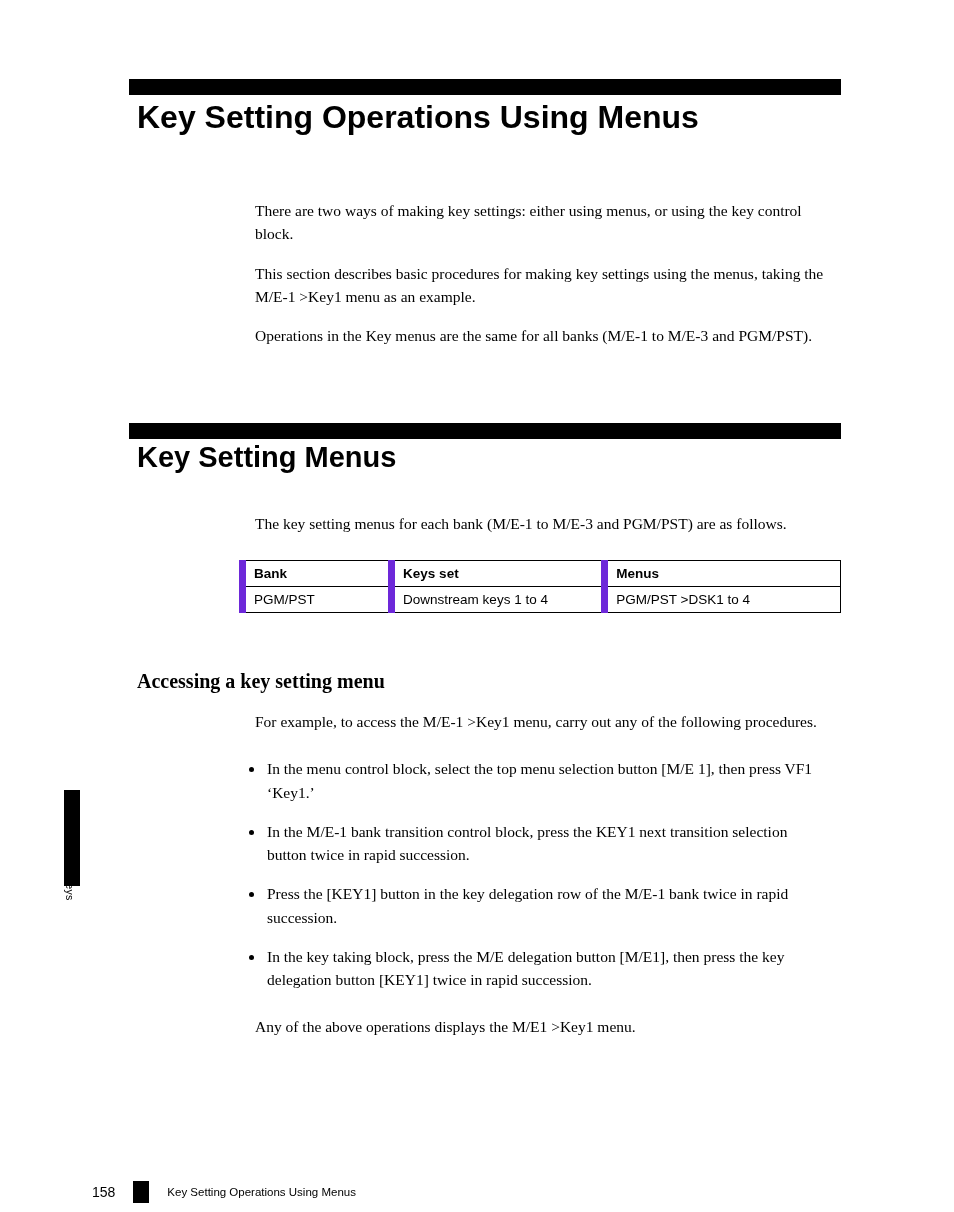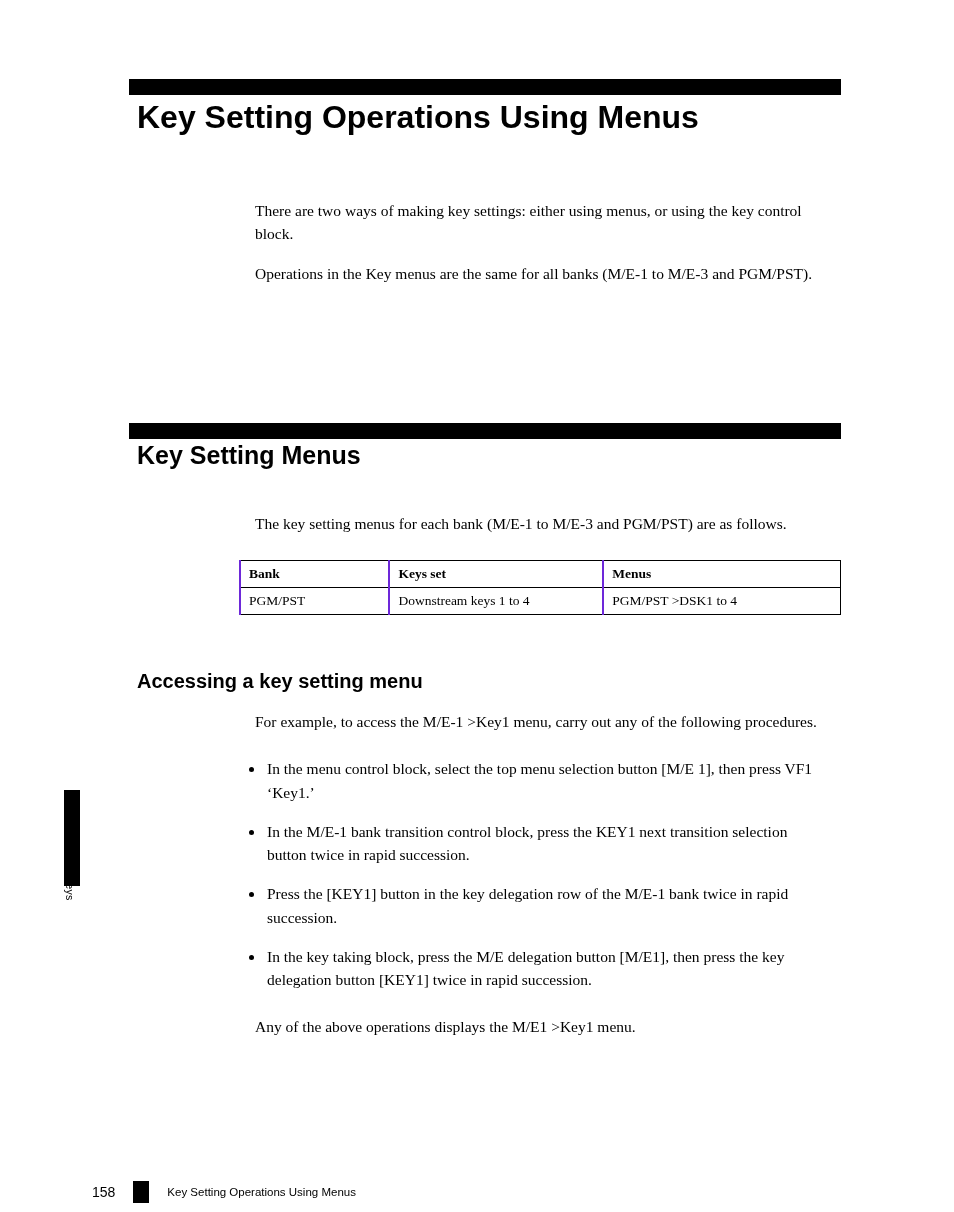--- a/index.html
+++ b/index.html
@@ -34,53 +34,52 @@
   .h2rule {
     position: absolute;
     left: 113px; right: 113px; top: 407px;
     height: 1.5px; background: #000;
   }
   .h2 {
     position: absolute;
     left: 113px; top: 417px;
     font-family: Arial, Helvetica, sans-serif;
     font-weight: bold;
-    font-size: 25px;
+    font-size: 29px;
   }
   .body2 {
     position: absolute;
     left: 223px; right: 113px; top: 472px;
     line-height: 1.5;
     margin-top: 8px;
   }
   .table {
     position: absolute;
     left: 223px; right: 113px; top: 544px;
     border-collapse: collapse;
     font-family: Arial, Helvetica, sans-serif;
     font-size: 13.5px;
   }
   .table td, .table th {
     border-top: 1px solid #000;
     border-bottom: 1px solid #000;
-    border-left: 2px solid #6d28d9;
+    border-left: 7px solid #6d28d9;
     padding: 5px 8px;
     text-align: left;
     font-weight: normal;
-    font-family: Liberation Serif, serif;
   }
   .table tr > :last-child { border-right: 1px solid #000; }
   .table thead th { font-weight: bold; }
   .table .c1 { width: 153px; }
   .table .c2 { width: 220px; }
   .table .c3 { width: 245px; }
   .h3 {
     position: absolute;
     left: 113px; top: 646px;
-    font-family: Liberation Sans, sans-serif;
+    font-family: Liberation Serif, serif;
     font-weight: bold;
     font-size: 20px;
   }
   .body3 {
     position: absolute;
     left: 223px; right: 113px; top: 678px;
     line-height: 1.5;
   }
   .body3 ul { list-style: disc; padding-left: 18px; }
   .body3 ul li { padding-left: 2px; }
@@ -123,20 +122,21 @@
 </head>
 <body>
 
 <div class="page">
 
   <div class="rule"></div>
   <h1 class="title">Key Setting Operations Using Menus</h1>
 
   <div class="body1">
     <p>There are two ways of making key settings: either using menus, or using the key control block.</p>
+    <p>This section describes basic procedures for making key settings using the menus, taking the M/E-1 &gt;Key1 menu as an example.</p>
     <p>Operations in the Key menus are the same for all banks (M/E-1 to M/E-3 and PGM/PST).</p>
   </div>
 
   <div class="h2rule"></div>
   <h2 class="h2">Key Setting Menus</h2>
   <div class="body2">
     <p>The key setting menus for each bank (M/E-1 to M/E-3 and PGM/PST) are as follows.</p>
   </div>
 
   <table class="table">

